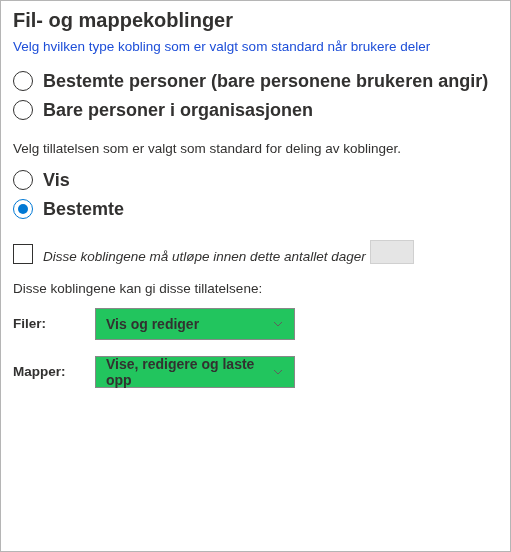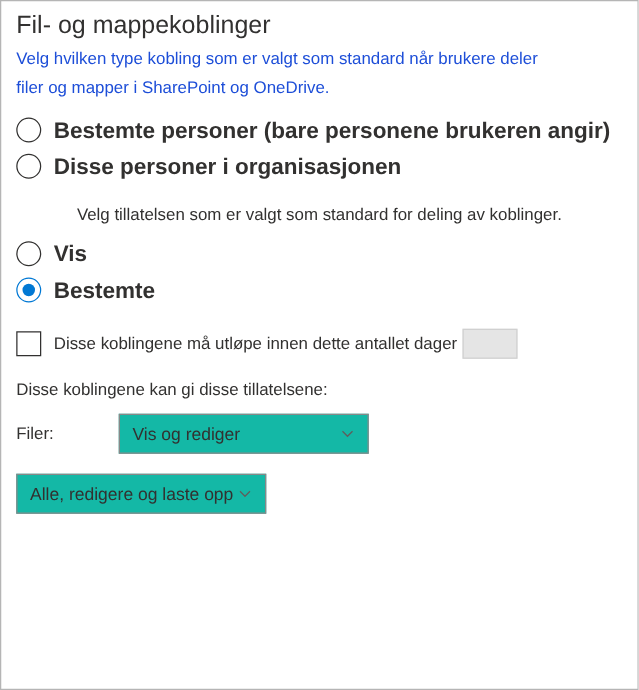--- a/index.html
+++ b/index.html
@@ -12,21 +12,21 @@
   }
   .panel {
     width: 511px;
     height: 552px;
     border: 1px solid #b5b5b5;
     padding: 8px 12px 12px 12px;
     overflow: hidden;
   }
   .heading {
     font-size: 20px;
-    font-weight: 400;
+    font-weight: 700;
     margin: 0 0 6px 0;
     color: #323130;
   }
   .subtext {
     font-size: 13.5px;
     color: #1d4ed8;
     margin: 0 0 4px 0;
     line-height: 1.4;
   }
   .radio-group {
@@ -61,26 +61,26 @@
     background: #0078d4;
   }
   .radio-label {
     font-size: 18px;
     color: #323130;
   }
   .section-text {
     font-size: 13.5px;
     color: #323130;
     margin: 6px 0 8px 0;
-    text-align: center;
   }
   .checkbox-row {
     display: flex;
-    align-items: center;
+    align-items: flex-end;
     margin: 14px 0 16px 0;
+    font-style: italic;
   }
   .checkbox {
     width: 20px;
     height: 20px;
     border: 1px solid #323130;
     margin-right: 10px;
     flex-shrink: 0;
     background: #fff;
     cursor: pointer;
   }
@@ -98,31 +98,32 @@
     vertical-align: middle;
   }
   .perm-label {
     font-size: 13.5px;
     margin: 17px 0 12px 0;
   }
   .form-row {
     display: flex;
     align-items: center;
     margin: 8px 0 16px 0;
+    font-weight: bold;
   }
   .form-label {
     width: 82px;
     font-size: 13.5px;
   }
   .dropdown {
     position: relative;
     width: 200px;
     height: 32px;
     border: 1px solid #888;
-    background: #14b8a6;
+    background: #22c55e;
     display: flex;
     align-items: center;
     padding: 0 10px;
     cursor: pointer;
   }
   .dropdown-text {
     font-size: 14px;
     color: #323130;
     flex: 1;
   }
@@ -136,30 +137,29 @@
   .chevron svg { display: block; }
 </style>
 </head>
 <body>
 
 <div class="panel">
 
   <h1 class="heading">Fil- og mappekoblinger</h1>
 
   <p class="subtext">Velg hvilken type kobling som er valgt som standard når brukere deler</p>
-  <p class="subtext">filer og mapper i SharePoint og OneDrive.</p>
 
   <div class="radio-group">
     <div class="radio-row">
       <span class="radio"></span>
       <span class="radio-label">Bestemte personer (bare personene brukeren angir)</span>
     </div>
     <div class="radio-row">
       <span class="radio"></span>
-      <span class="radio-label">Disse personer i organisasjonen</span>
+      <span class="radio-label">Bare personer i organisasjonen</span>
     </div>
   </div>
 
   <p class="section-text">Velg tillatelsen som er valgt som standard for deling av koblinger.</p>
 
   <div class="radio-group">
     <div class="radio-row">
       <span class="radio"></span>
       <span class="radio-label">Vis</span>
     </div>
@@ -184,22 +184,23 @@
       <span class="dropdown-text">Vis og rediger</span>
       <span class="chevron">
         <svg width="12" height="12" viewBox="0 0 12 12">
             <path d="M2 4 L6 8 L10 4" fill="none" stroke="#605e5c" stroke-width="1"></path>
           </svg>
       </span>
     </div>
   </div>
 
   <div class="form-row">
+    <span class="form-label">Mapper:</span>
     <div class="dropdown">
-      <span class="dropdown-text">Alle, redigere og laste opp</span>
+      <span class="dropdown-text">Vise, redigere og laste opp</span>
       <span class="chevron">
         <svg width="12" height="12" viewBox="0 0 12 12">
             <path d="M2 4 L6 8 L10 4" fill="none" stroke="#605e5c" stroke-width="1"></path>
           </svg>
       </span>
     </div>
   </div>
 
 </div>
 

